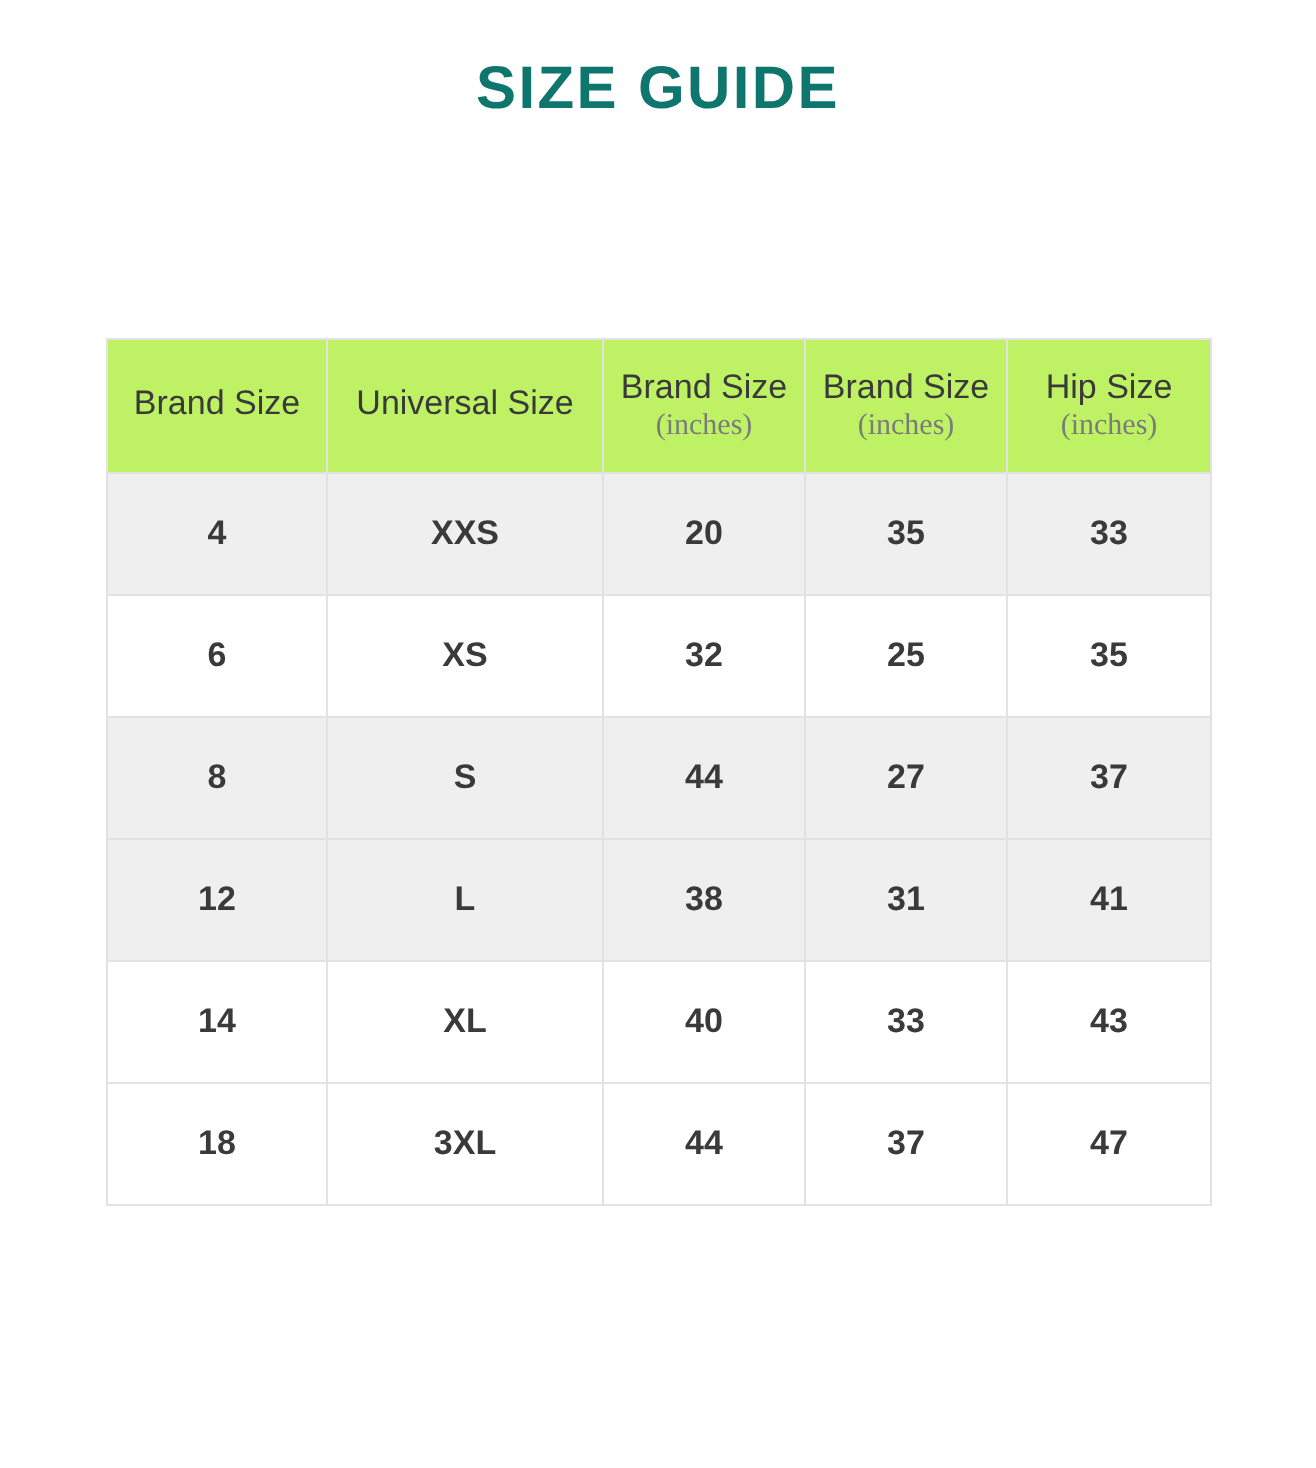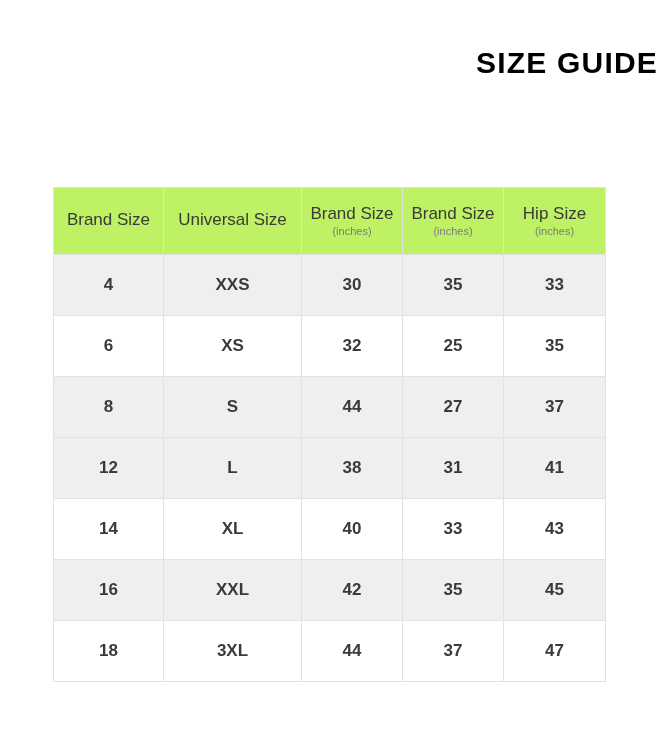--- a/index.html
+++ b/index.html
@@ -14,26 +14,26 @@
     color: #333333;
     overflow: hidden;
   }
   .page {
     width: 658px;
     height: 734px;
     position: relative;
     box-sizing: border-box;
   }
   .title {
-    text-align: right;
+    text-align: center;
     font-size: 30px;
     font-weight: bold;
     letter-spacing: 1.2px;
-    color: #000000;
-    margin-top: 46px;
+    color: #0f766e;
+    margin-top: 28px;
     margin-bottom: 0;
   }
   .table-wrap {
     position: absolute;
     left: 53px;
     top: 141px;
     width: 552px;
   }
   table.size-table {
     border-collapse: collapse;
@@ -55,23 +55,24 @@
     color: #3a3a3a;
     line-height: 1.15;
   }
   thead th .hdr-main {
     display: block;
     font-size: 17px;
     color: #3a3a3a;
   }
   thead th .hdr-sub {
     display: block;
-    font-size: 11px;
+    font-size: 15px;
     color: #7b7b7b;
     margin-top: 2px;
+    font-family: Liberation Serif, serif;
   }
   tbody td {
     height: 60px;
     font-size: 17px;
     font-weight: bold;
     color: #3a3a3a;
   }
   tbody tr.odd td {
     background: #efefef;
   }
@@ -121,21 +122,21 @@
           <th>
             <span class="hdr-main">Hip Size</span>
             <span class="hdr-sub">(inches)</span>
           </th>
         </tr>
       </thead>
       <tbody>
         <tr class="odd">
           <td>4</td>
           <td>XXS</td>
-          <td>30</td>
+          <td>20</td>
           <td>35</td>
           <td>33</td>
         </tr>
         <tr class="even">
           <td>6</td>
           <td>XS</td>
           <td>32</td>
           <td>25</td>
           <td>35</td>
         </tr>
@@ -153,27 +154,20 @@
           <td>31</td>
           <td>41</td>
         </tr>
         <tr class="even">
           <td>14</td>
           <td>XL</td>
           <td>40</td>
           <td>33</td>
           <td>43</td>
         </tr>
-        <tr class="odd">
-          <td>16</td>
-          <td>XXL</td>
-          <td>42</td>
-          <td>35</td>
-          <td>45</td>
-        </tr>
         <tr class="even">
           <td>18</td>
           <td>3XL</td>
           <td>44</td>
           <td>37</td>
           <td>47</td>
         </tr>
       </tbody>
     </table>
   </div>

